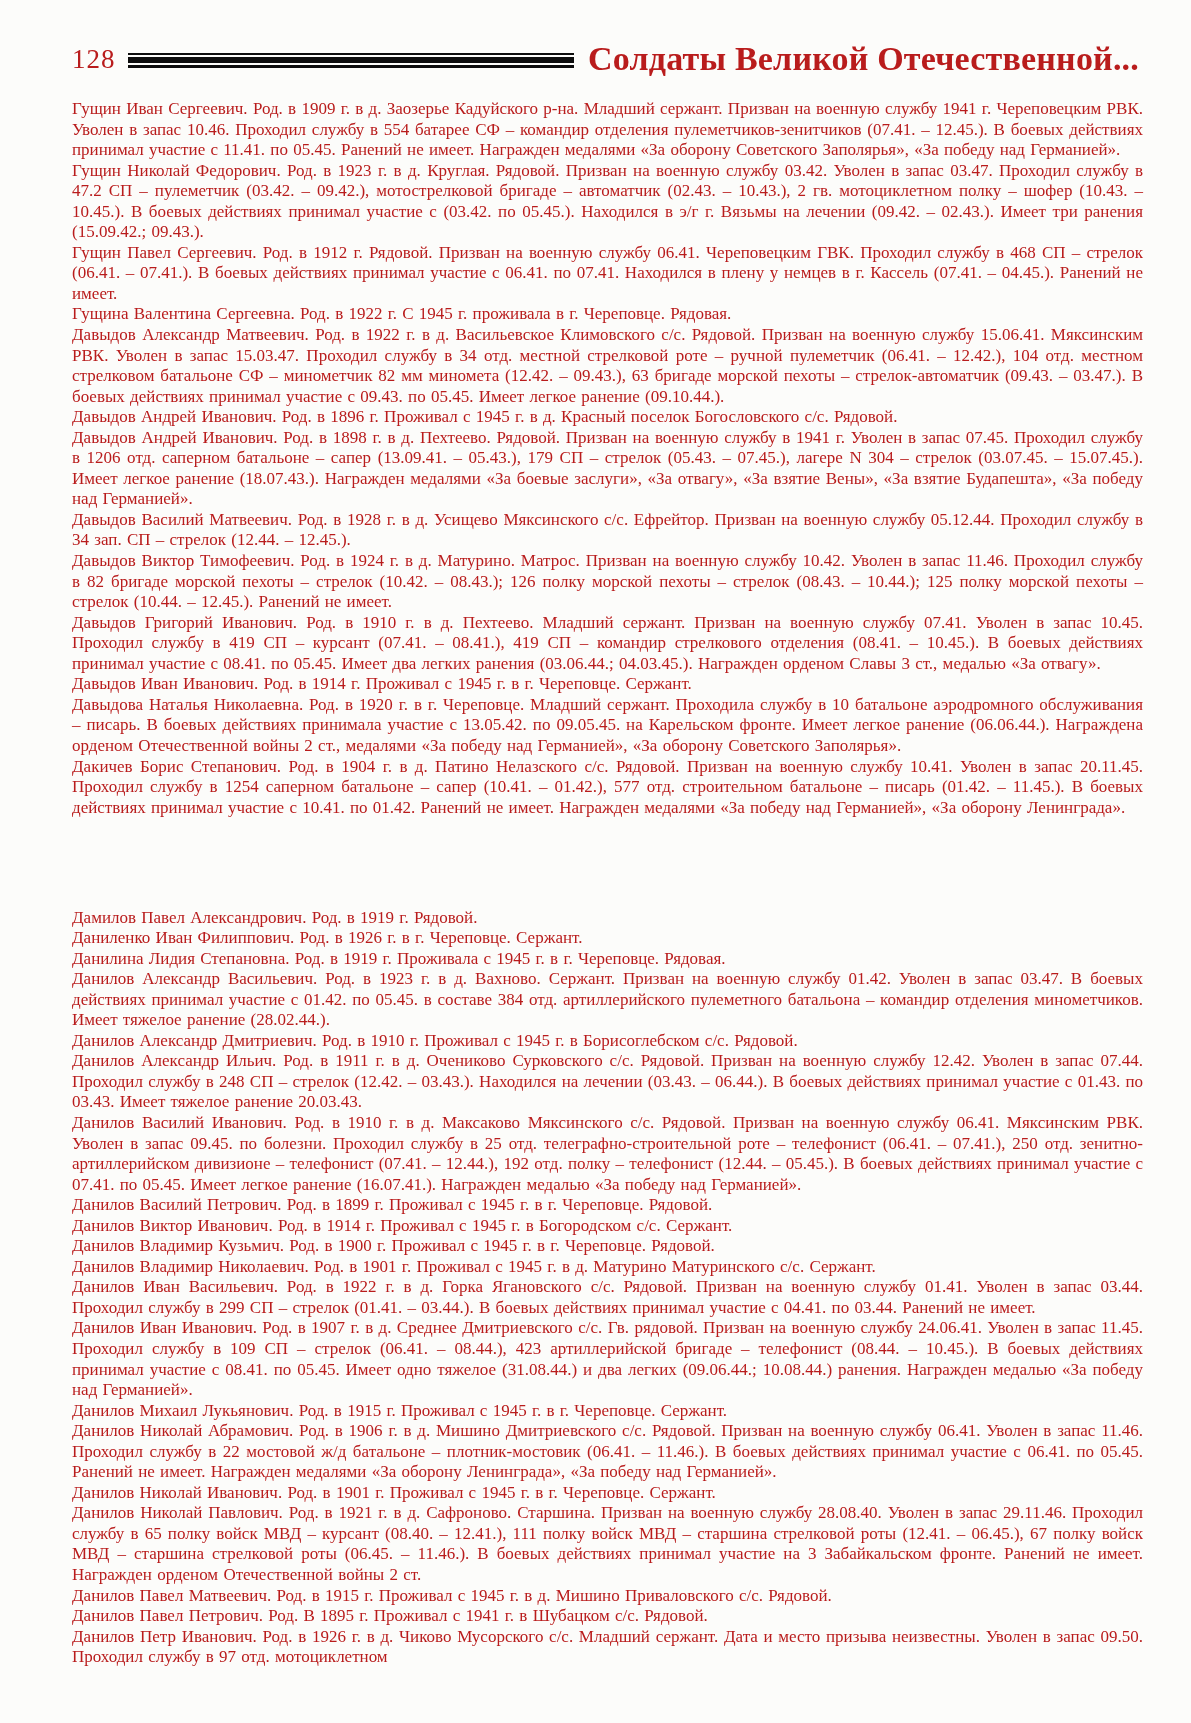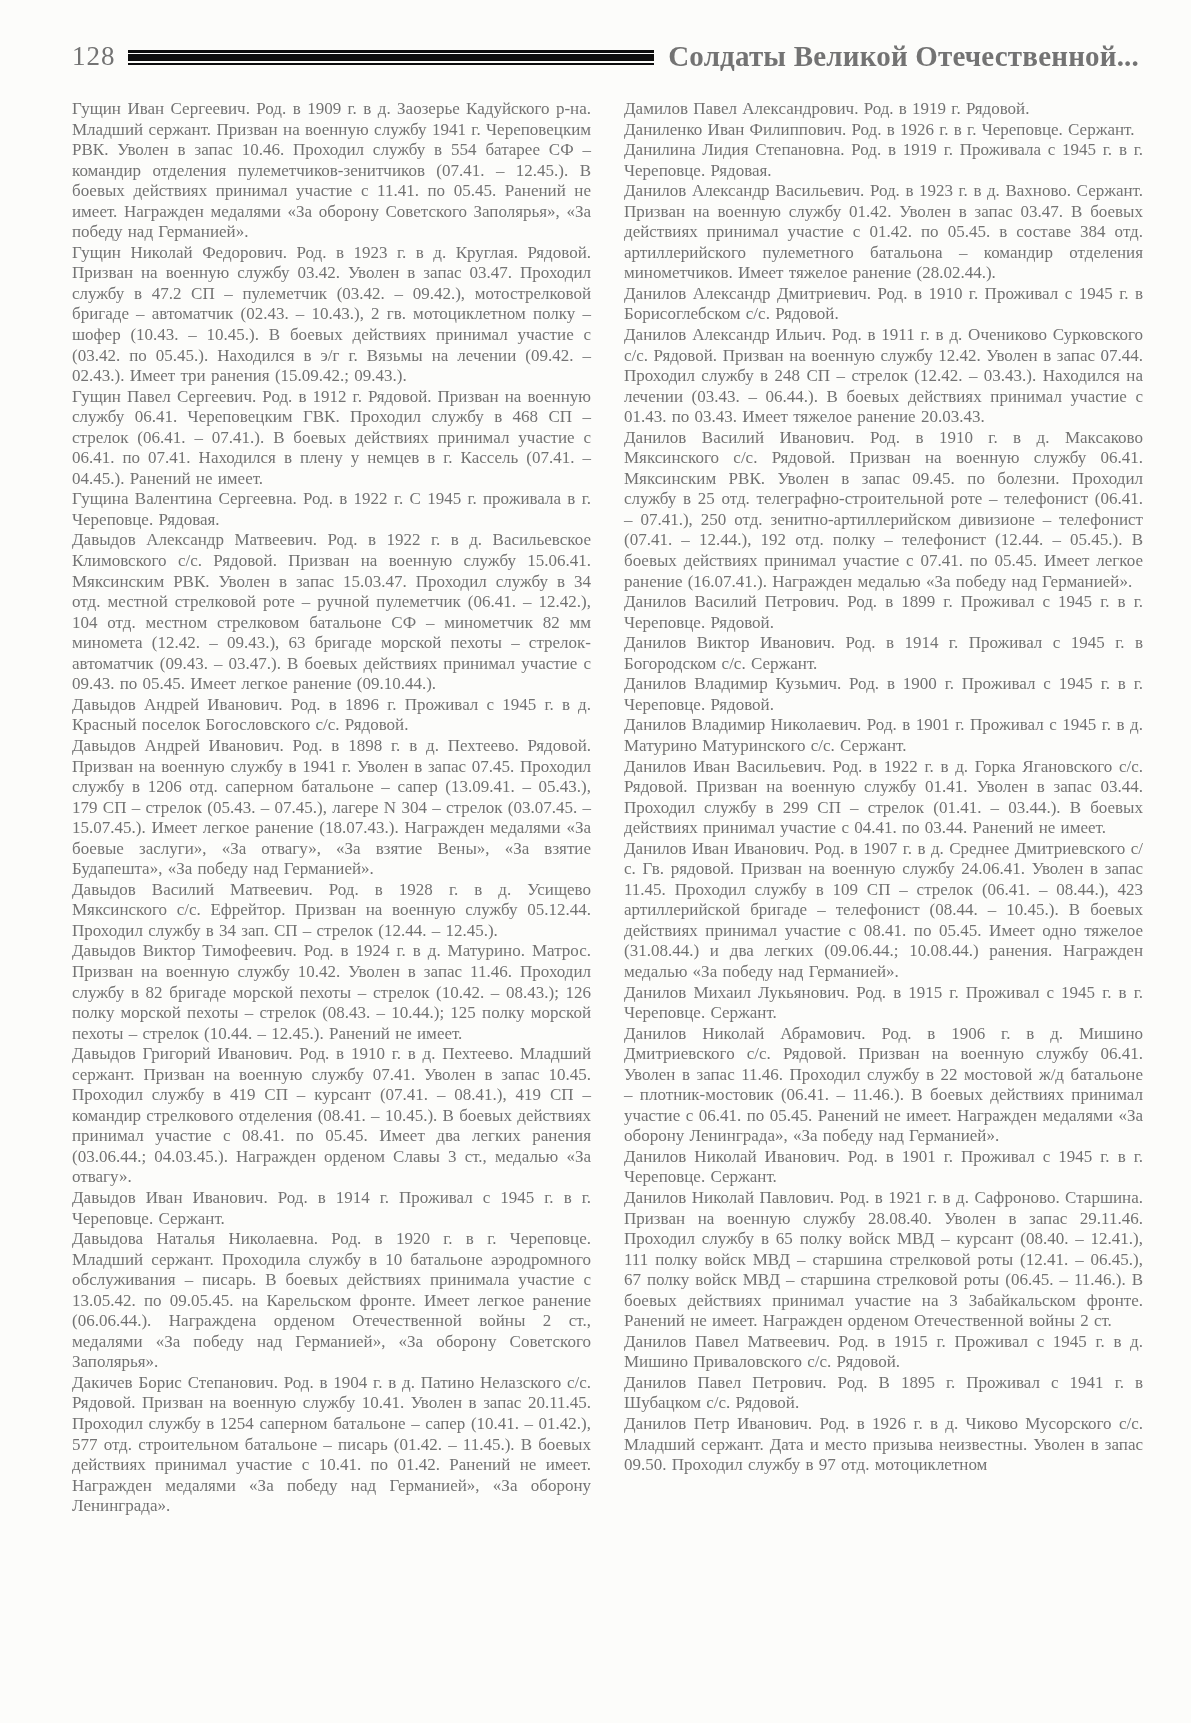--- a/index.html
+++ b/index.html
@@ -2,21 +2,21 @@
 <html lang="ru"><head>
 <meta charset="utf-8">
 <style>
   html, body { margin: 0; padding: 0; background: #e8e8e4; }
   .page {
     position: relative;
     width: 1191px;
     height: 1723px;
     margin: 0 auto;
     background: #fcfcfa;
-    color: #737373;
+    color: #b91c1c;
     font-family: "Liberation Serif", "DejaVu Serif", serif;
     overflow: hidden;
   }
   
   .header {
     position: absolute;
     top: 42px;
     left: 72px;
     right: 52px;
     display: flex;
@@ -33,36 +33,37 @@
     height: 15px;
     display: flex;
     flex-direction: column;
     justify-content: space-between;
     margin: 2px 14px 0 2px;
   }
   .rule .rl { background: #0d0d0d; }
   .rule .thin  { height: 2.5px; }
   .rule .thick { height: 6.5px; }
   .title {
-    font-size: 29px;
+    font-size: 34px;
     font-weight: bold;
     line-height: 1;
     white-space: nowrap;
     letter-spacing: 0.2px;
     text-align: center;
   }
   
   .columns {
     position: absolute;
     top: 99px;
     left: 72px;
     right: 48px;
     bottom: 40px;
     display: flex;
     gap: 33px;
+    flex-direction: column;
   }
   .col {
     flex: 1 1 0;
     text-align: justify;
     font-size: 17px;
     line-height: 20.55px;
     word-spacing: 1px;
   }
   .col p.entry {
     margin: 0;

